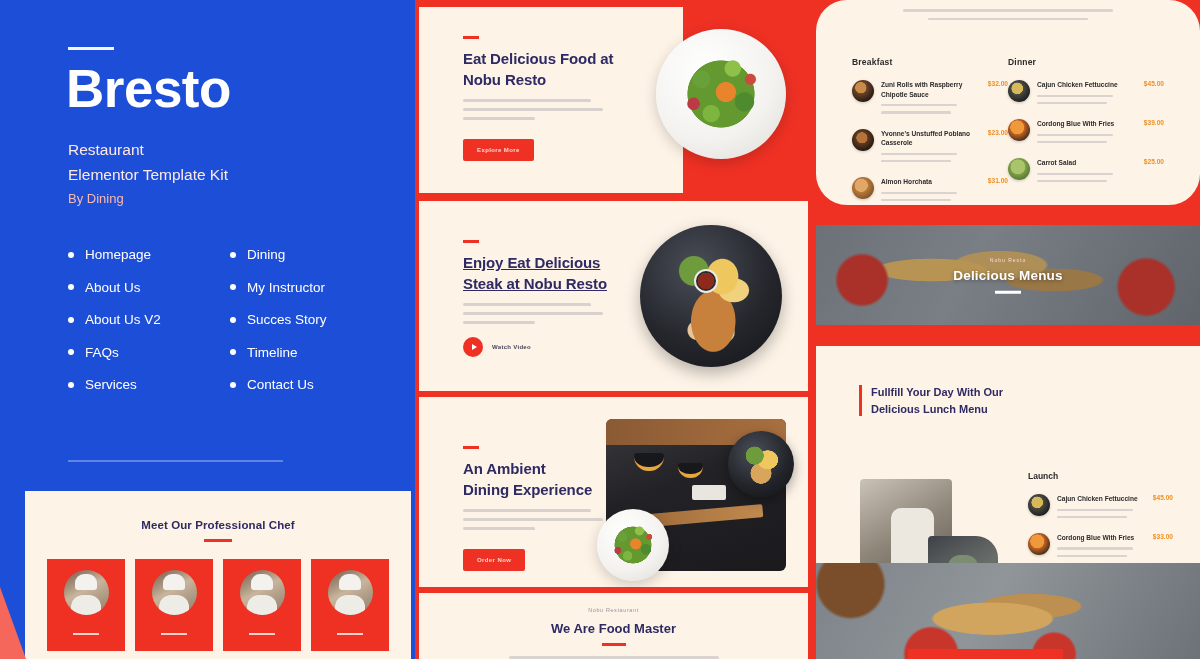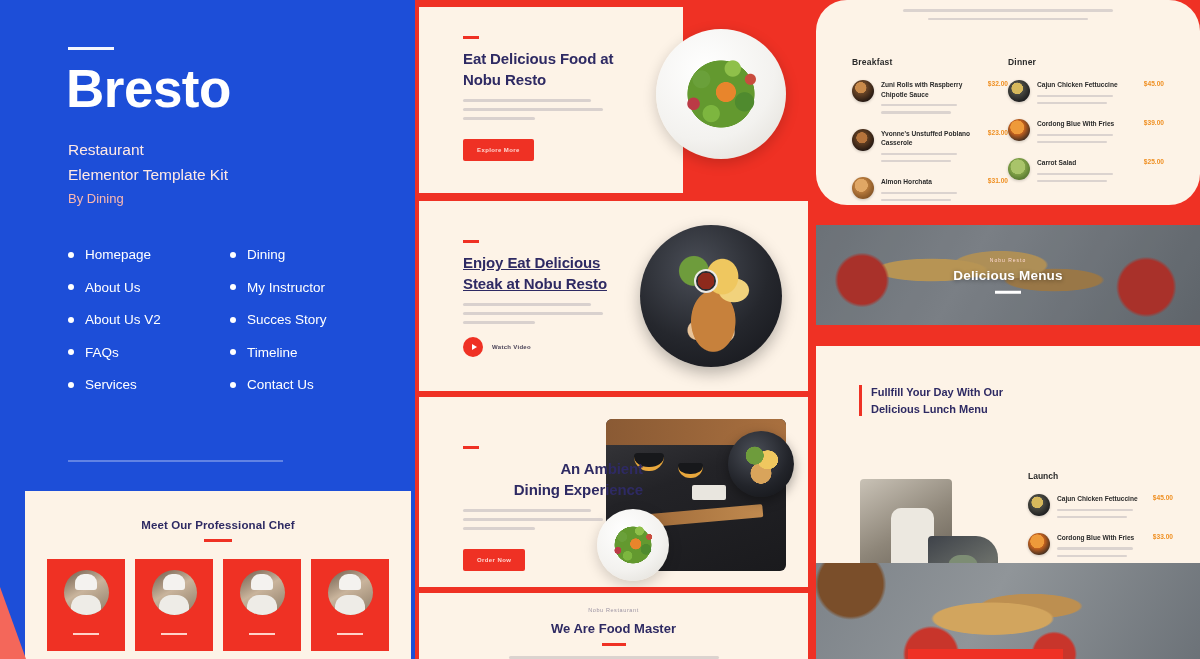--- a/index.html
+++ b/index.html
@@ -545,21 +545,21 @@
         <div class="table"></div>
       </div>
       <div class="bowl-dark" style="right:14px; top:34px; width:66px; height:66px;">
         <div class="inner"></div>
       </div>
       <div class="plate" style="left:178px; top:112px; width:72px; height:72px;">
         <div class="salad" style="left:9px; top:9px; width:54px; height:54px;"></div>
       </div>
       <div class="c3-left">
         <div class="accent-dash"></div>
-        <div class="hero-title" style="margin-top:10px;text-align:right;">
+        <div class="hero-title" style="margin-top:10px;">
           <div>An Ambient</div>
           <div>Dining Experience</div>
         </div>
         <div class="blur-lines">
           <div class="bl" style="width:128px;"></div>
           <div class="bl" style="width:140px;"></div>
           <div class="bl" style="width:72px;"></div>
         </div>
         <button class="btn-red" style="margin-top:13px;">Order Now</button>
       </div>

